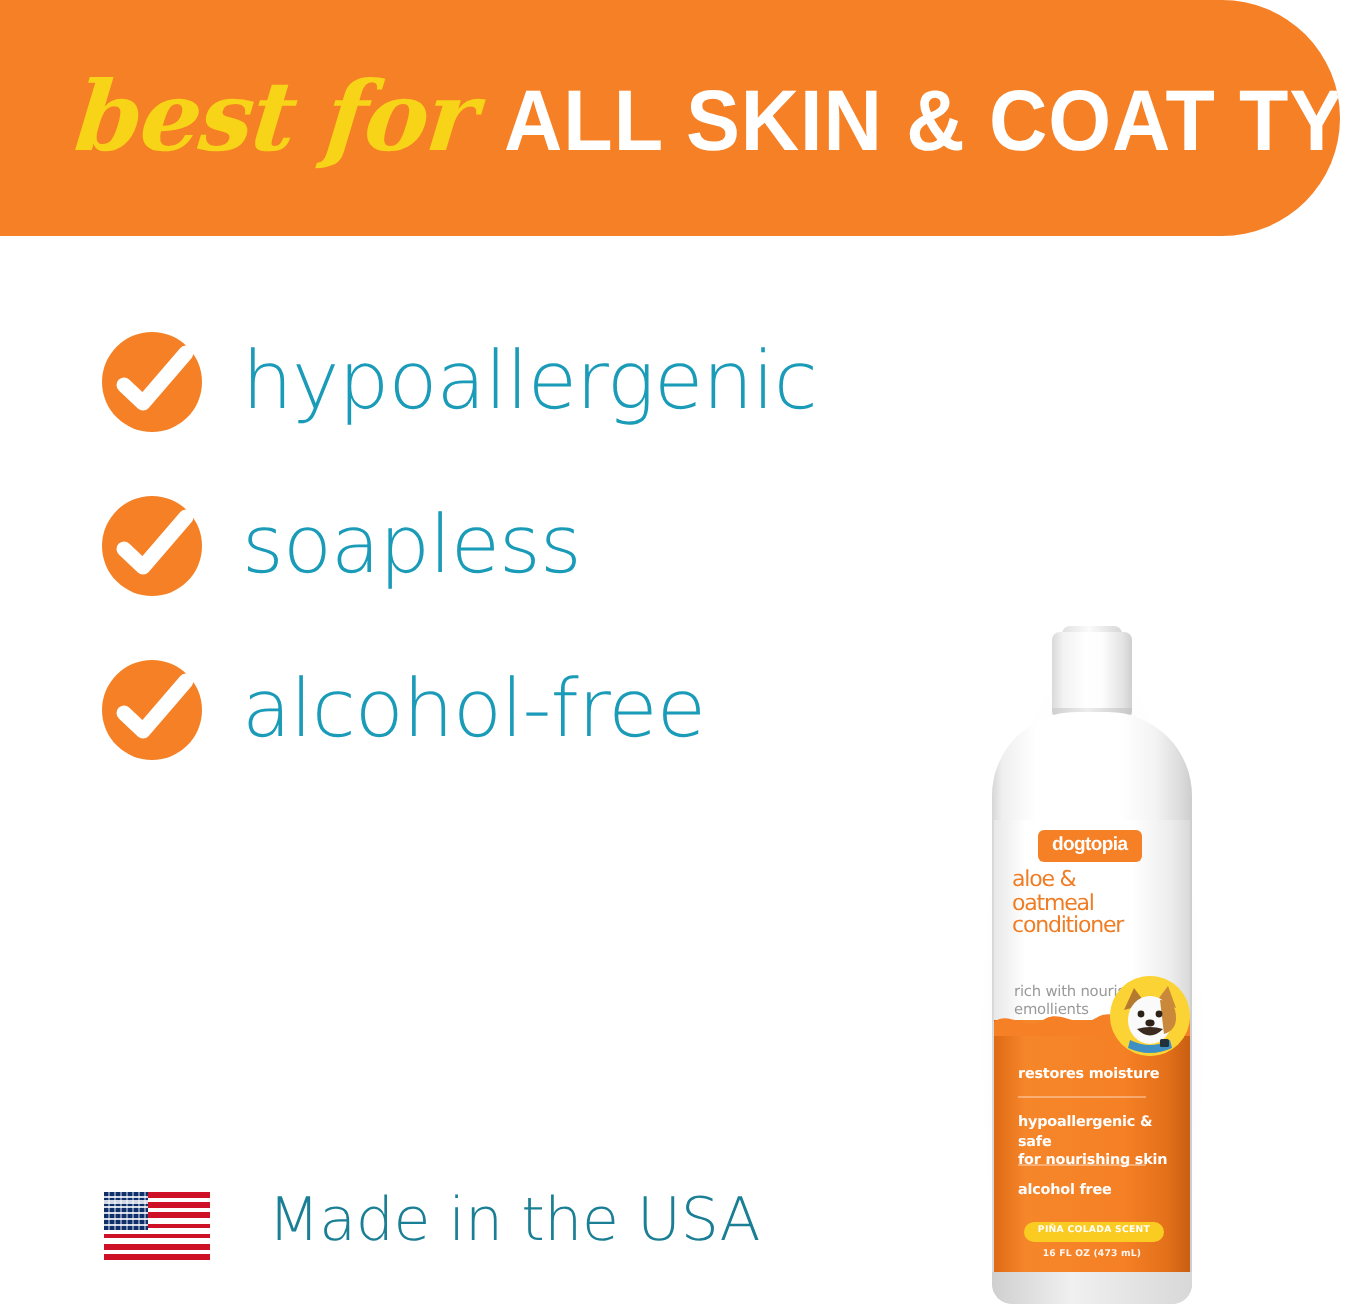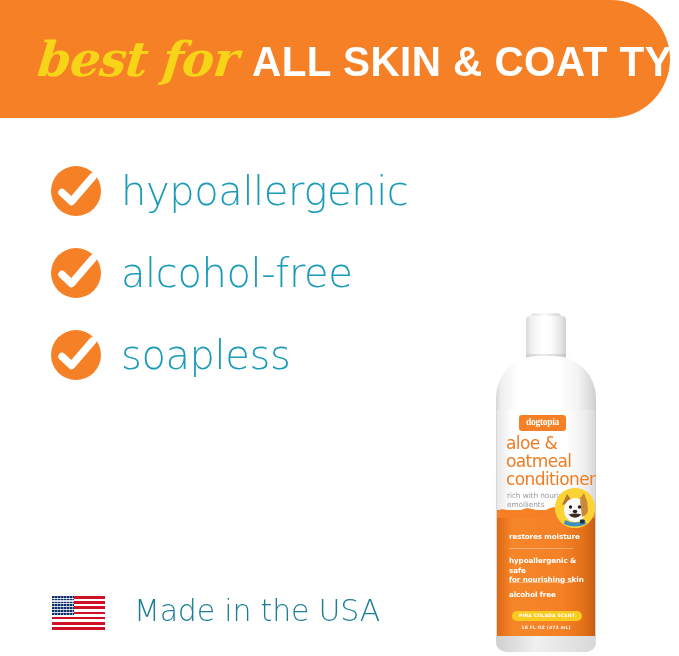--- a/index.html
+++ b/index.html
@@ -226,33 +226,33 @@
     background: linear-gradient(to right, #e8e8e8 0%, #ffffff 16%, #ffffff 70%, #ededed 90%, #d9d9d9 100%);
   }
   .brand-tag {
     position: absolute;
     left: 22px;
     top: 5px;
     padding: 2.5px 7px 3.5px 7px;
     background: #F58025;
     border-radius: 3px;
     color: #ffffff;
-    font-family: Liberation Serif, serif;
+    font-family: Liberation Sans, sans-serif;
     font-size: 9.5px;
     font-weight: bold;
     letter-spacing: -0.3px;
     line-height: 1;
   }
   .prod-name {
     position: absolute;
     left: 9px;
     top: 24px;
     color: #F07C23;
     font-family: "DejaVu Sans", sans-serif;
-    font-size: 17px;
+    font-size: 11px;
     font-weight: 400;
     line-height: 1.06;
     letter-spacing: -0.6px;
   }
   .prod-sub {
     position: absolute;
     left: 10px;
     top: 81px;
     color: #9a9a9a;
     font-family: "DejaVu Sans", sans-serif;
@@ -364,31 +364,31 @@
   </div>
 
 
   <div class="benefit-row">
     <span class="check-circle">
       <svg width="52" height="52" viewBox="0 0 52 52">
         <circle cx="26" cy="26" r="25" fill="#F58025"></circle>
         <path d="M12 27.5 L21.5 36.5 L43 11.5" fill="none" stroke="#ffffff" stroke-width="7.5" stroke-linecap="round" stroke-linejoin="round"></path>
       </svg>
     </span>
-    <span class="benefit-label">alcohol-free</span>
+    <span class="benefit-label">soapless</span>
   </div>
 
   <div class="benefit-row">
     <span class="check-circle">
       <svg width="52" height="52" viewBox="0 0 52 52">
         <circle cx="26" cy="26" r="25" fill="#F58025"></circle>
         <path d="M12 27.5 L21.5 36.5 L43 11.5" fill="none" stroke="#ffffff" stroke-width="7.5" stroke-linecap="round" stroke-linejoin="round"></path>
       </svg>
     </span>
-    <span class="benefit-label">soapless</span>
+    <span class="benefit-label">alcohol-free</span>
   </div>
 
 </div>
 
 <div class="usa-row">
   <span class="flag">
     <span class="stripe" style="top:0px;"></span>
     <span class="stripe" style="top:5.2px;"></span>
     <span class="stripe" style="top:10.4px;"></span>
     <span class="stripe" style="top:15.6px;"></span>

